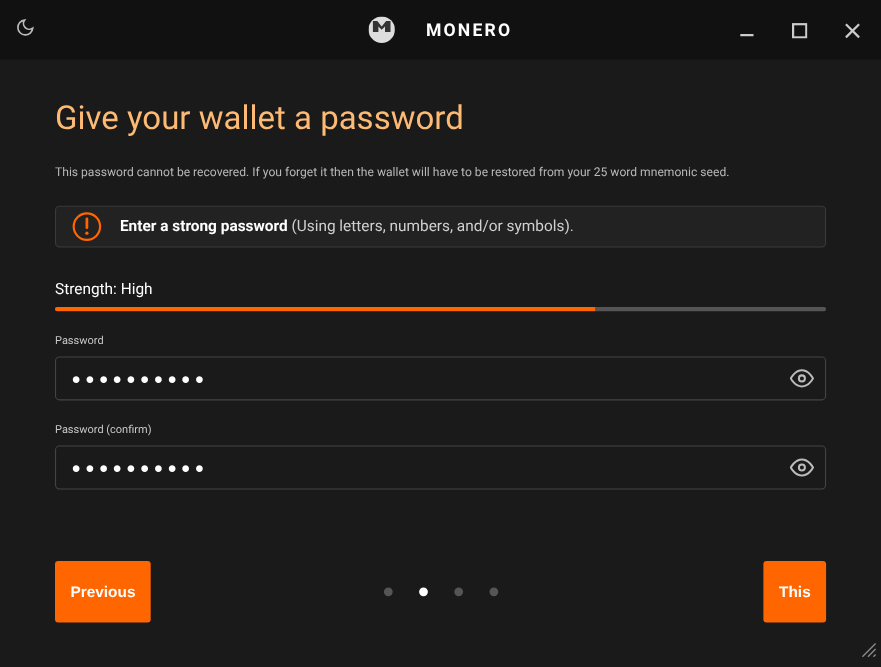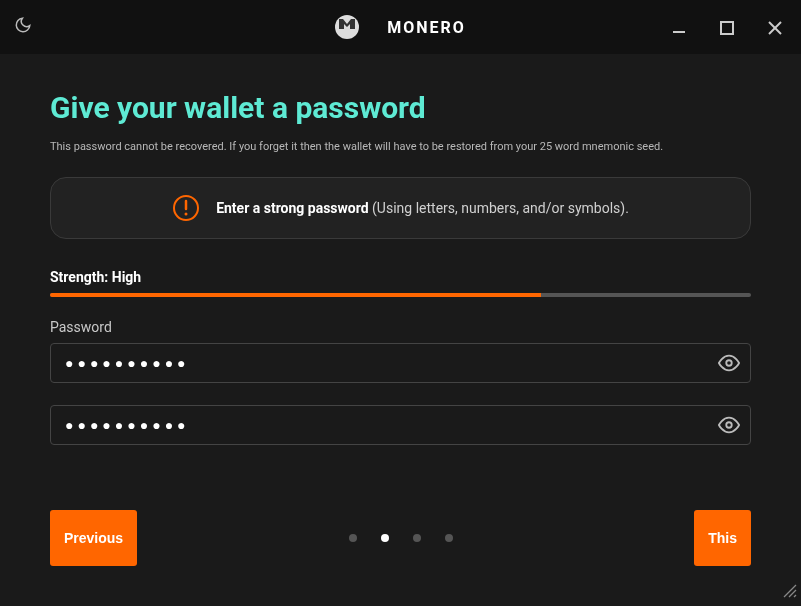--- a/index.html
+++ b/index.html
@@ -48,65 +48,64 @@
       display: flex;
       align-items: center;
       justify-content: center;
       cursor: pointer;
     }
     .content {
       padding: 36px 50px 0 50px;
     }
     .heading {
       font-size: 30px;
-      font-weight: 700;
-      margin-bottom: 14px;
-      color: #5eead4;
+      font-weight: 400;
+      margin-bottom: 24px;
+      color: #fdba74;
     }
     .subheading {
       font-size: 11px;
       color: #b8b8b8;
       line-height: 1.45;
       margin-bottom: 22px;
     }
     .infobox {
       border: 1px solid #3a3a3a;
-      border-radius: 16px;
-      padding: 16px 14px;
+      border-radius: 4px;
+      padding: 4px 14px;
       display: flex;
       align-items: center;
       gap: 16px;
       margin-bottom: 30px;
       background: #222222;
-      justify-content: center;
     }
     .infobox-text {
       font-size: 14px;
       color: #d0d0d0;
     }
     .infobox-text strong { color: #fff; font-weight: 700; }
     .strength-label {
       font-size: 14px;
       color: #fff;
-      font-weight: 700;
+      font-weight: 400;
       margin-bottom: 8px;
     }
     .strength-bar {
       height: 4px;
       background: #555;
       border-radius: 2px;
       overflow: hidden;
       margin-bottom: 22px;
     }
     .strength-fill {
       height: 100%;
       background: #ff6600;
     }
     .field-label {
-      font-size: 14px;
+      font-size: 10px;
       color: #c8c8c8;
       margin-bottom: 8px;
     }
     .input-wrap {
       position: relative;
       margin-bottom: 22px;
     }
     .text-input {
       width: 100%;
       height: 40px;
@@ -229,20 +228,21 @@
   <div class="input-wrap">
     <input type="text" class="text-input" value="●●●●●●●●●●" style="">
     <div class="eye-btn">
       <svg width="22" height="22" viewBox="0 0 24 24" fill="none" stroke="#bbb" stroke-width="2">
           <path d="M1 12s4-8 11-8 11 8 11 8-4 8-11 8-11-8-11-8z"></path>
           <circle cx="12" cy="12" r="3"></circle>
         </svg>
     </div>
   </div>
 
+  <div class="field-label">Password (confirm)</div>
   <div class="input-wrap">
     <input type="text" class="text-input" value="●●●●●●●●●●" style="">
     <div class="eye-btn">
       <svg width="22" height="22" viewBox="0 0 24 24" fill="none" stroke="#bbb" stroke-width="2">
           <path d="M1 12s4-8 11-8 11 8 11 8-4 8-11 8-11-8-11-8z"></path>
           <circle cx="12" cy="12" r="3"></circle>
         </svg>
     </div>
   </div>
 </div>

